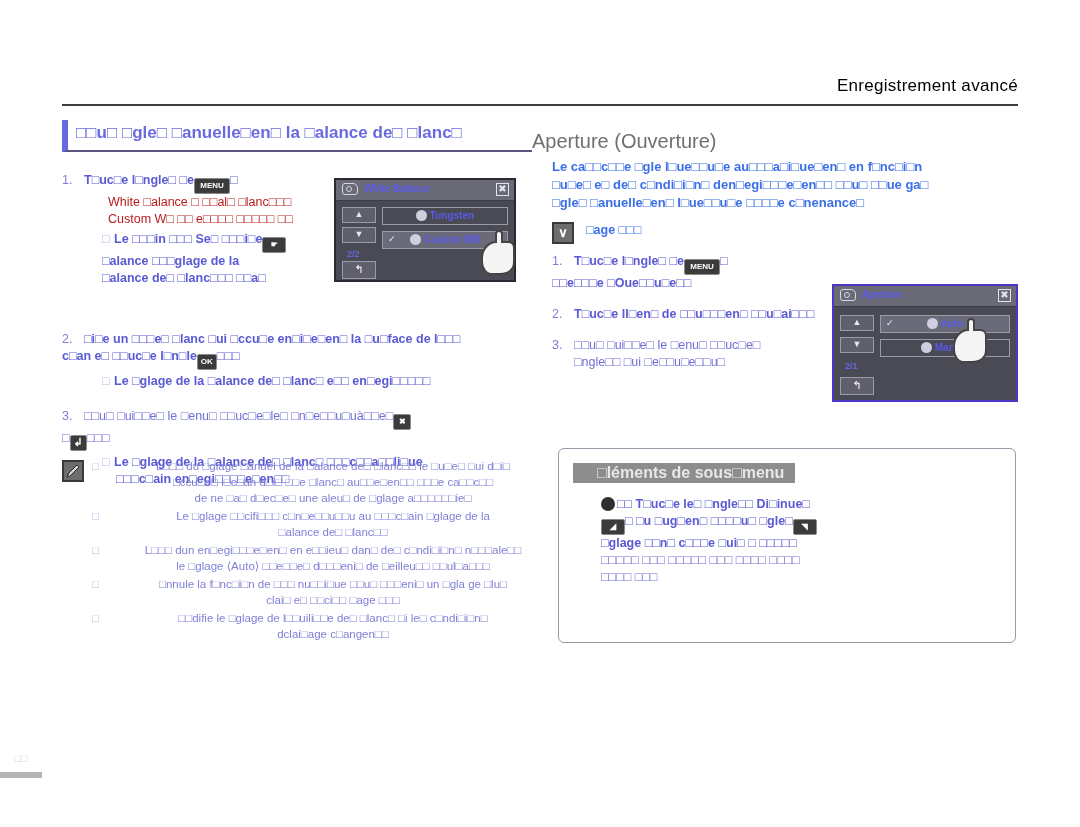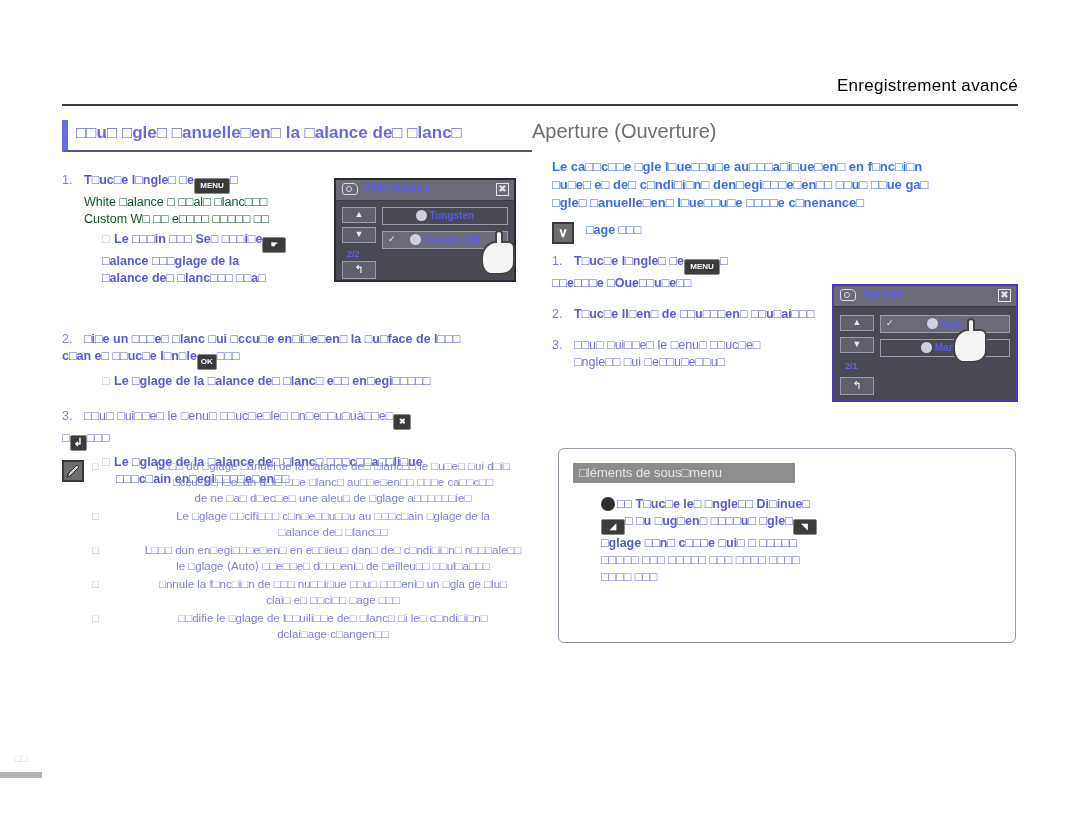--- a/index.html
+++ b/index.html
@@ -57,21 +57,21 @@
     font-size: 17px;
     font-weight: bold;
     color: #6a6ae0;
     white-space: nowrap;
     line-height: 26px;
     display: block;
   }
   .title-right {
     position: absolute;
     left: 470px;
-    top: 0;
+    top: 10px;
     font-size: 20px;
     color: #6f6f6f;
     white-space: nowrap;
   }
 
   
   .col {
     position: absolute;
     font-size: 12.5px;
     line-height: 17px;
@@ -91,21 +91,21 @@
     width: 20px;
     font-size: 12.5px;
     color: #7e7ed8;
     font-weight: normal;
   }
   .step-body {
     margin-left: 22px;
   }
   .ln { display: block; white-space: nowrap; }
   .bold { font-weight: bold; color: #5a5ad5; }
-  .faint { color: #14532d; }
+  .faint { color: #b91c1c; margin-left: 24px; }
   .sub {
     display: block;
     margin-left: 18px;
     margin-top: 3px;
   }
   .bullet-dash {
     display: inline-block;
     width: 12px;
     color: #b9b9e4;
   }
@@ -357,24 +357,25 @@
     overflow: hidden;
   }
   .submenu-head {
     position: absolute;
     left: 14px;
     top: 14px;
     width: 222px;
     height: 20px;
     background: #8d8d8d;
     color: #e7e7e7;
-    font-size: 13px;
+    font-size: 16px;
     line-height: 20px;
-    padding-left: 6px;
-    box-sizing: border-box;
+    padding-left: 24px;
+    box-sizing: border-box;
+    font-weight: bold;
   }
   .submenu-item {
     position: absolute;
     left: 42px;
     top: 47px;
     width: 420px;
     font-size: 12.5px;
     line-height: 17px;
     color: #6f6fd8;
   }

